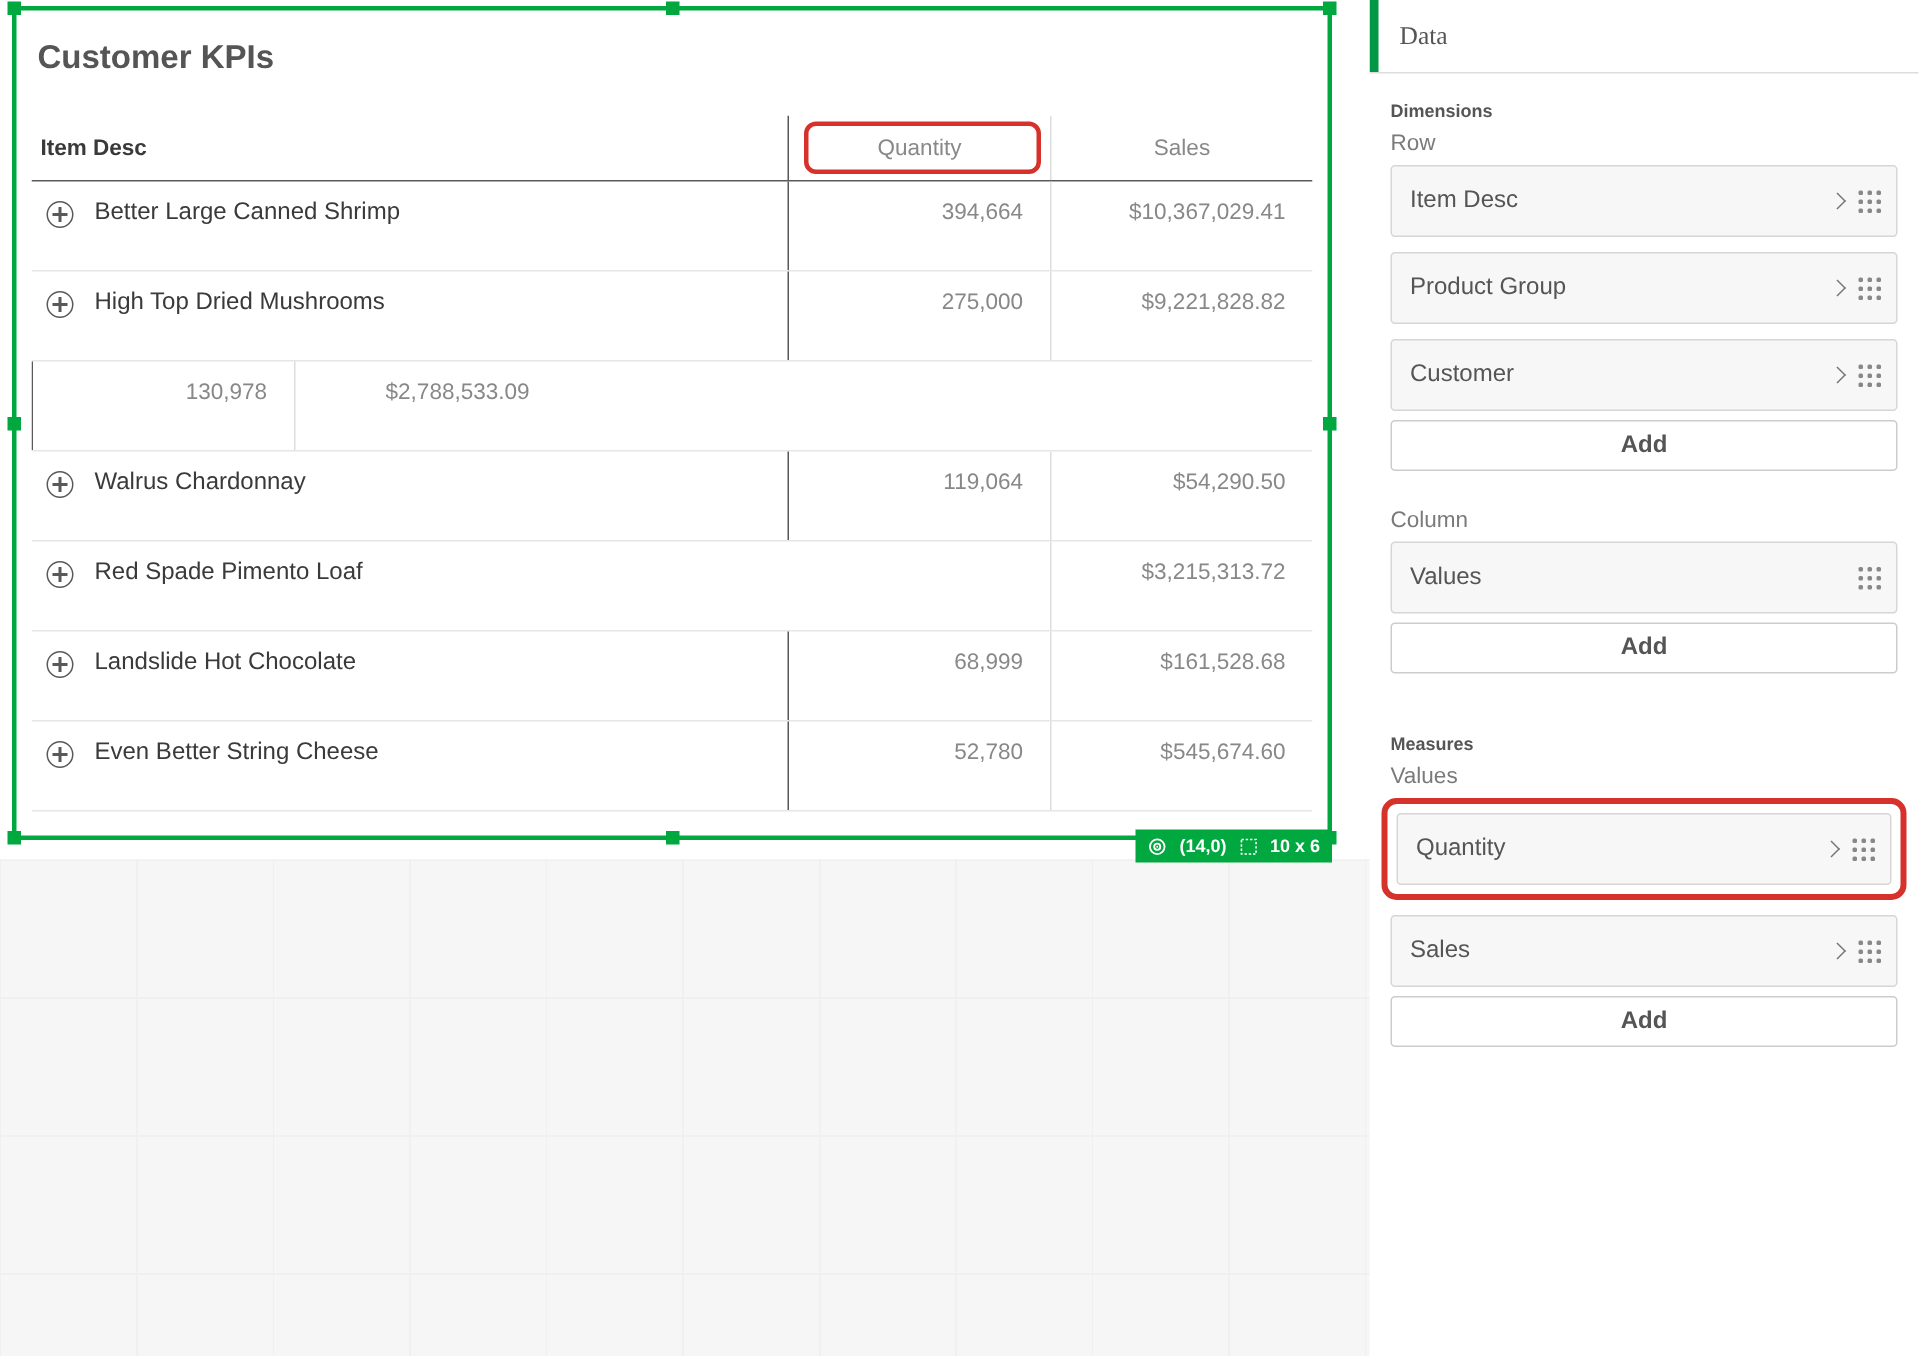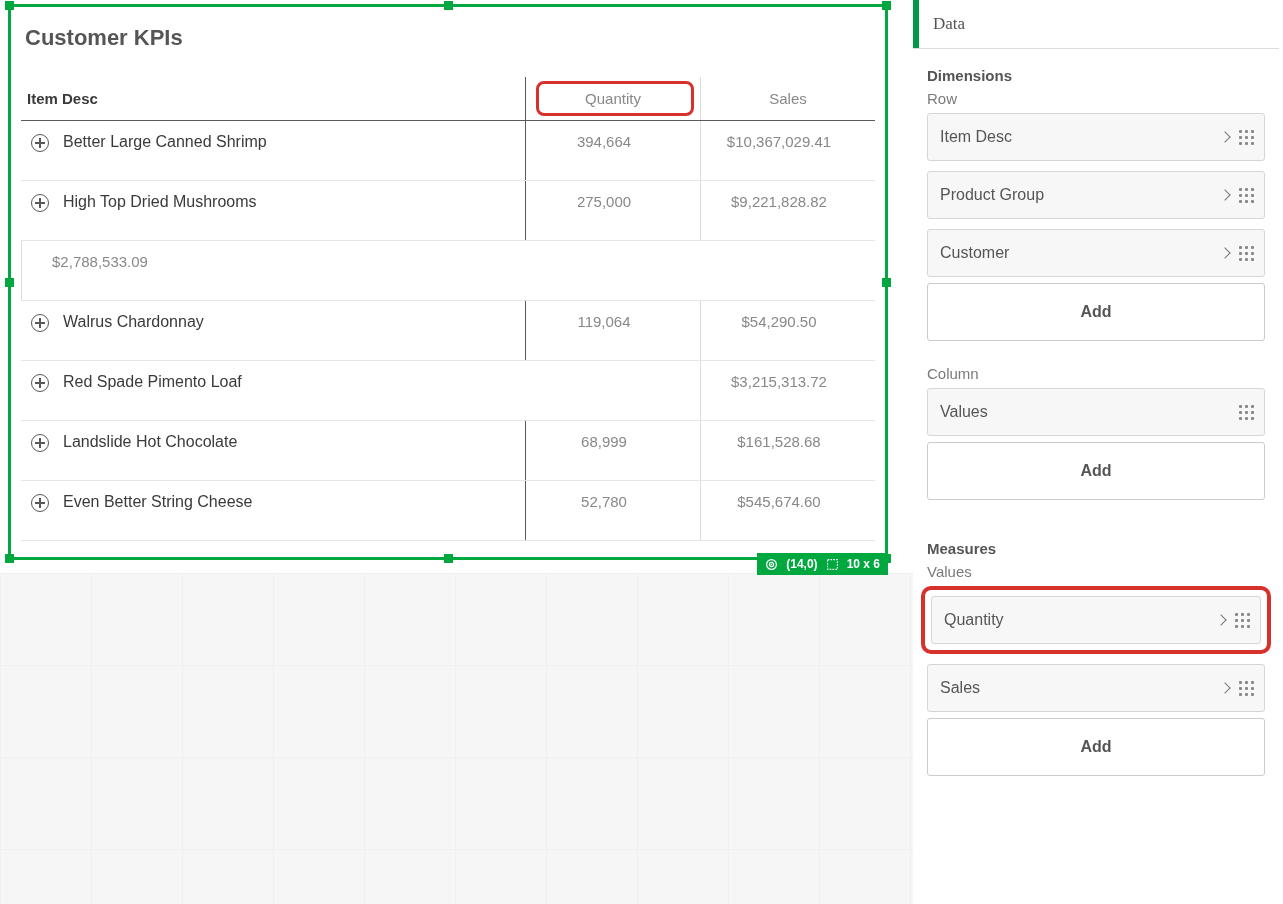--- a/index.html
+++ b/index.html
@@ -131,21 +131,21 @@
   }
   .expand-icon::before, .expand-icon::after {
     content: "";
     position: absolute;
     background: #595959;
   }
   .expand-icon::before { left: 3px; right: 3px; top: 7px; height: 1.5px; }
   .expand-icon::after  { top: 3px; bottom: 3px; left: 7px; width: 1.5px; }
   .cell-q, .cell-s {
     width: 175px;
-    text-align: center;
+    text-align: right;
     padding: 12px 18px 0 0;
     color: #888;
     font-size: 15px;
   }
   .cell-q { border-left: 1px solid #595959; }
   .cell-s { border-left: 1px solid #ddd; }
 
   
   .sel-badge {
     position: absolute;
@@ -179,21 +179,21 @@
   .tab {
     display: inline-block;
     padding: 14px 18px 14px 14px;
     font-size: 17px;
     color: #555;
     border-left: 6px solid #009845;
     font-weight: 400;
     font-family: Liberation Serif, serif;
   }
   .section-title {
-    font-size: 15px;
+    font-size: 12px;
     font-weight: 700;
     color: #555;
     padding: 18px 0 2px 14px;
   }
   .section-sub {
     font-size: 15px;
     color: #7a7a7a;
     padding: 4px 0 6px 14px;
   }
   .pill-list { padding: 0 14px; display:flex; flex-direction:column; gap:10px; }
@@ -220,21 +220,21 @@
   }
   .grip {
     display: grid;
     grid-template-columns: repeat(3, 3px);
     grid-template-rows: repeat(3, 3px);
     gap: 3px;
   }
   .grip span { width:3px; height:3px; background:#888; border-radius:1px; display:block; }
   .pill.no-chev .chev { visibility: hidden; }
   .add-btn {
-    height: 58px;
+    height: 34px;
     border: 1px solid #ccc;
     background: #fff;
     border-radius: 3px;
     font-size: 16px;
     color: #555;
     font-weight: 600;
     margin: 6px 14px 0 14px;
     display:flex;
     align-items:center;
     justify-content:center;
@@ -290,20 +290,21 @@
             </div>
             <div class="pivot-row">
               <div class="cell-item">
                 <span class="expand-icon"></span>
                 <span>High Top Dried Mushrooms</span>
               </div>
               <div class="cell-q">275,000</div>
               <div class="cell-s">$9,221,828.82</div>
             </div>
             <div class="pivot-row">
+              <div class="cell-q">130,978</div>
               <div class="cell-s">$2,788,533.09</div>
             </div>
             <div class="pivot-row">
               <div class="cell-item">
                 <span class="expand-icon"></span>
                 <span>Walrus Chardonnay</span>
               </div>
               <div class="cell-q">119,064</div>
               <div class="cell-s">$54,290.50</div>
             </div>

